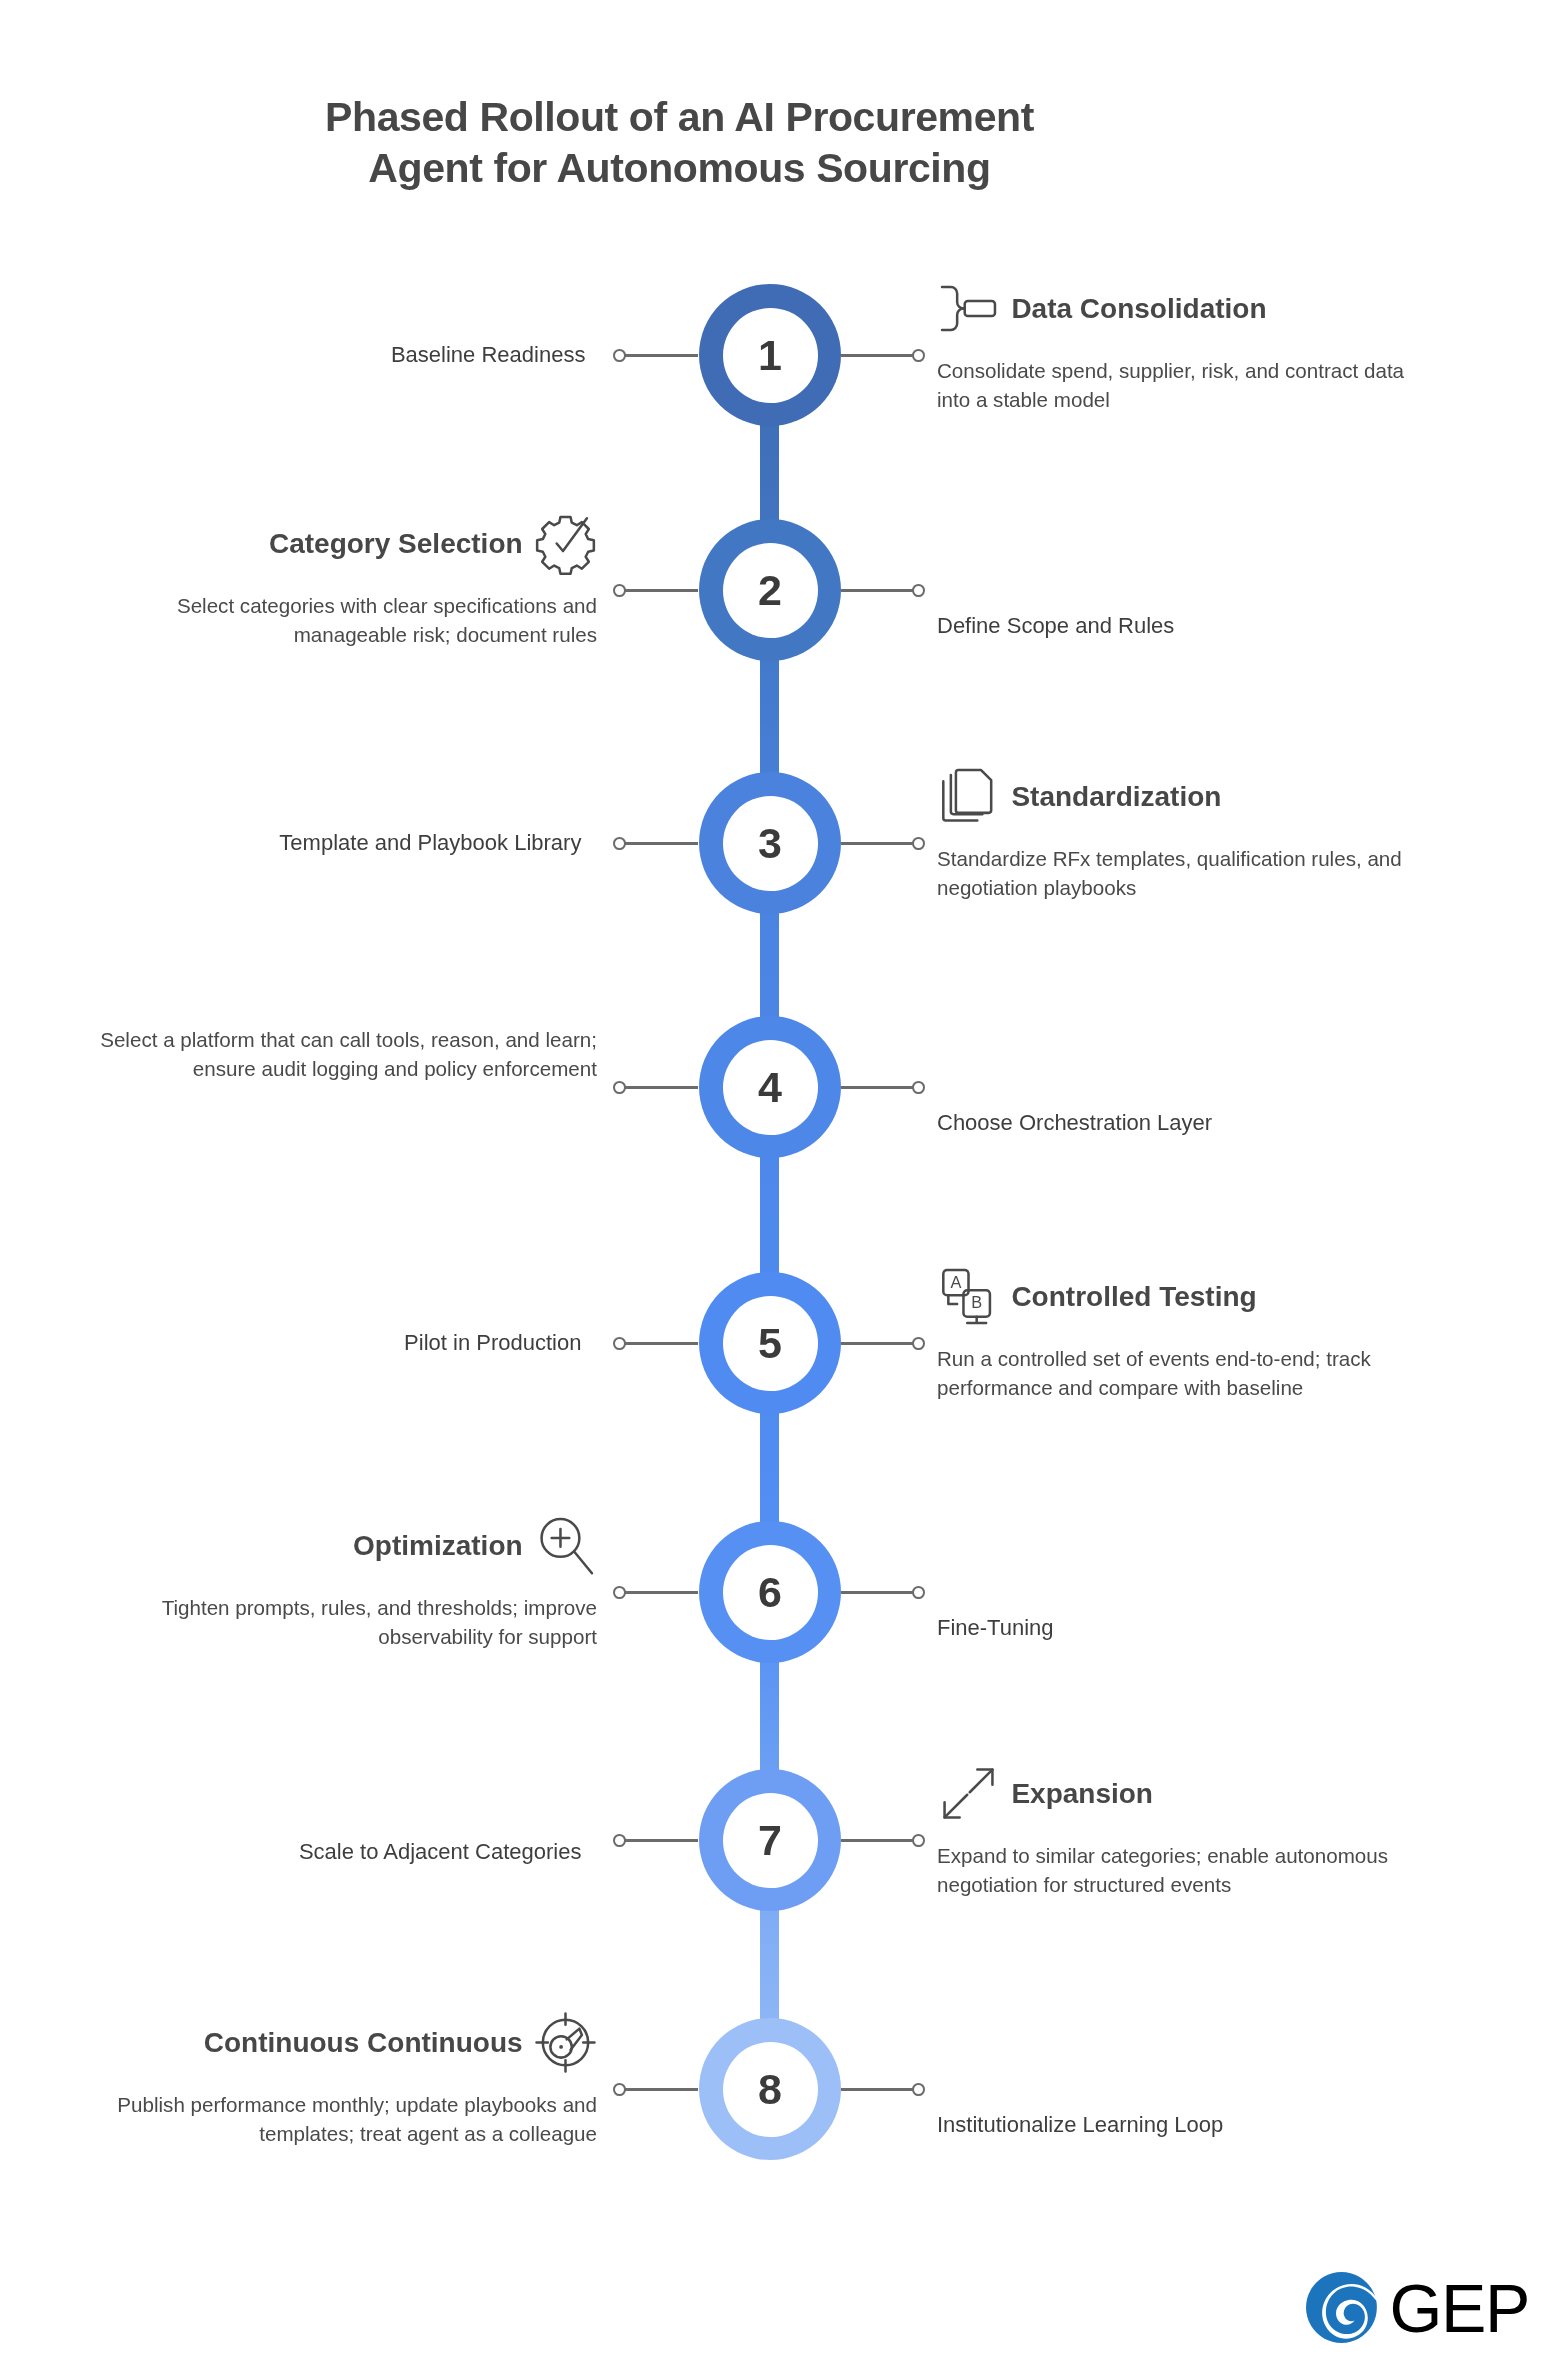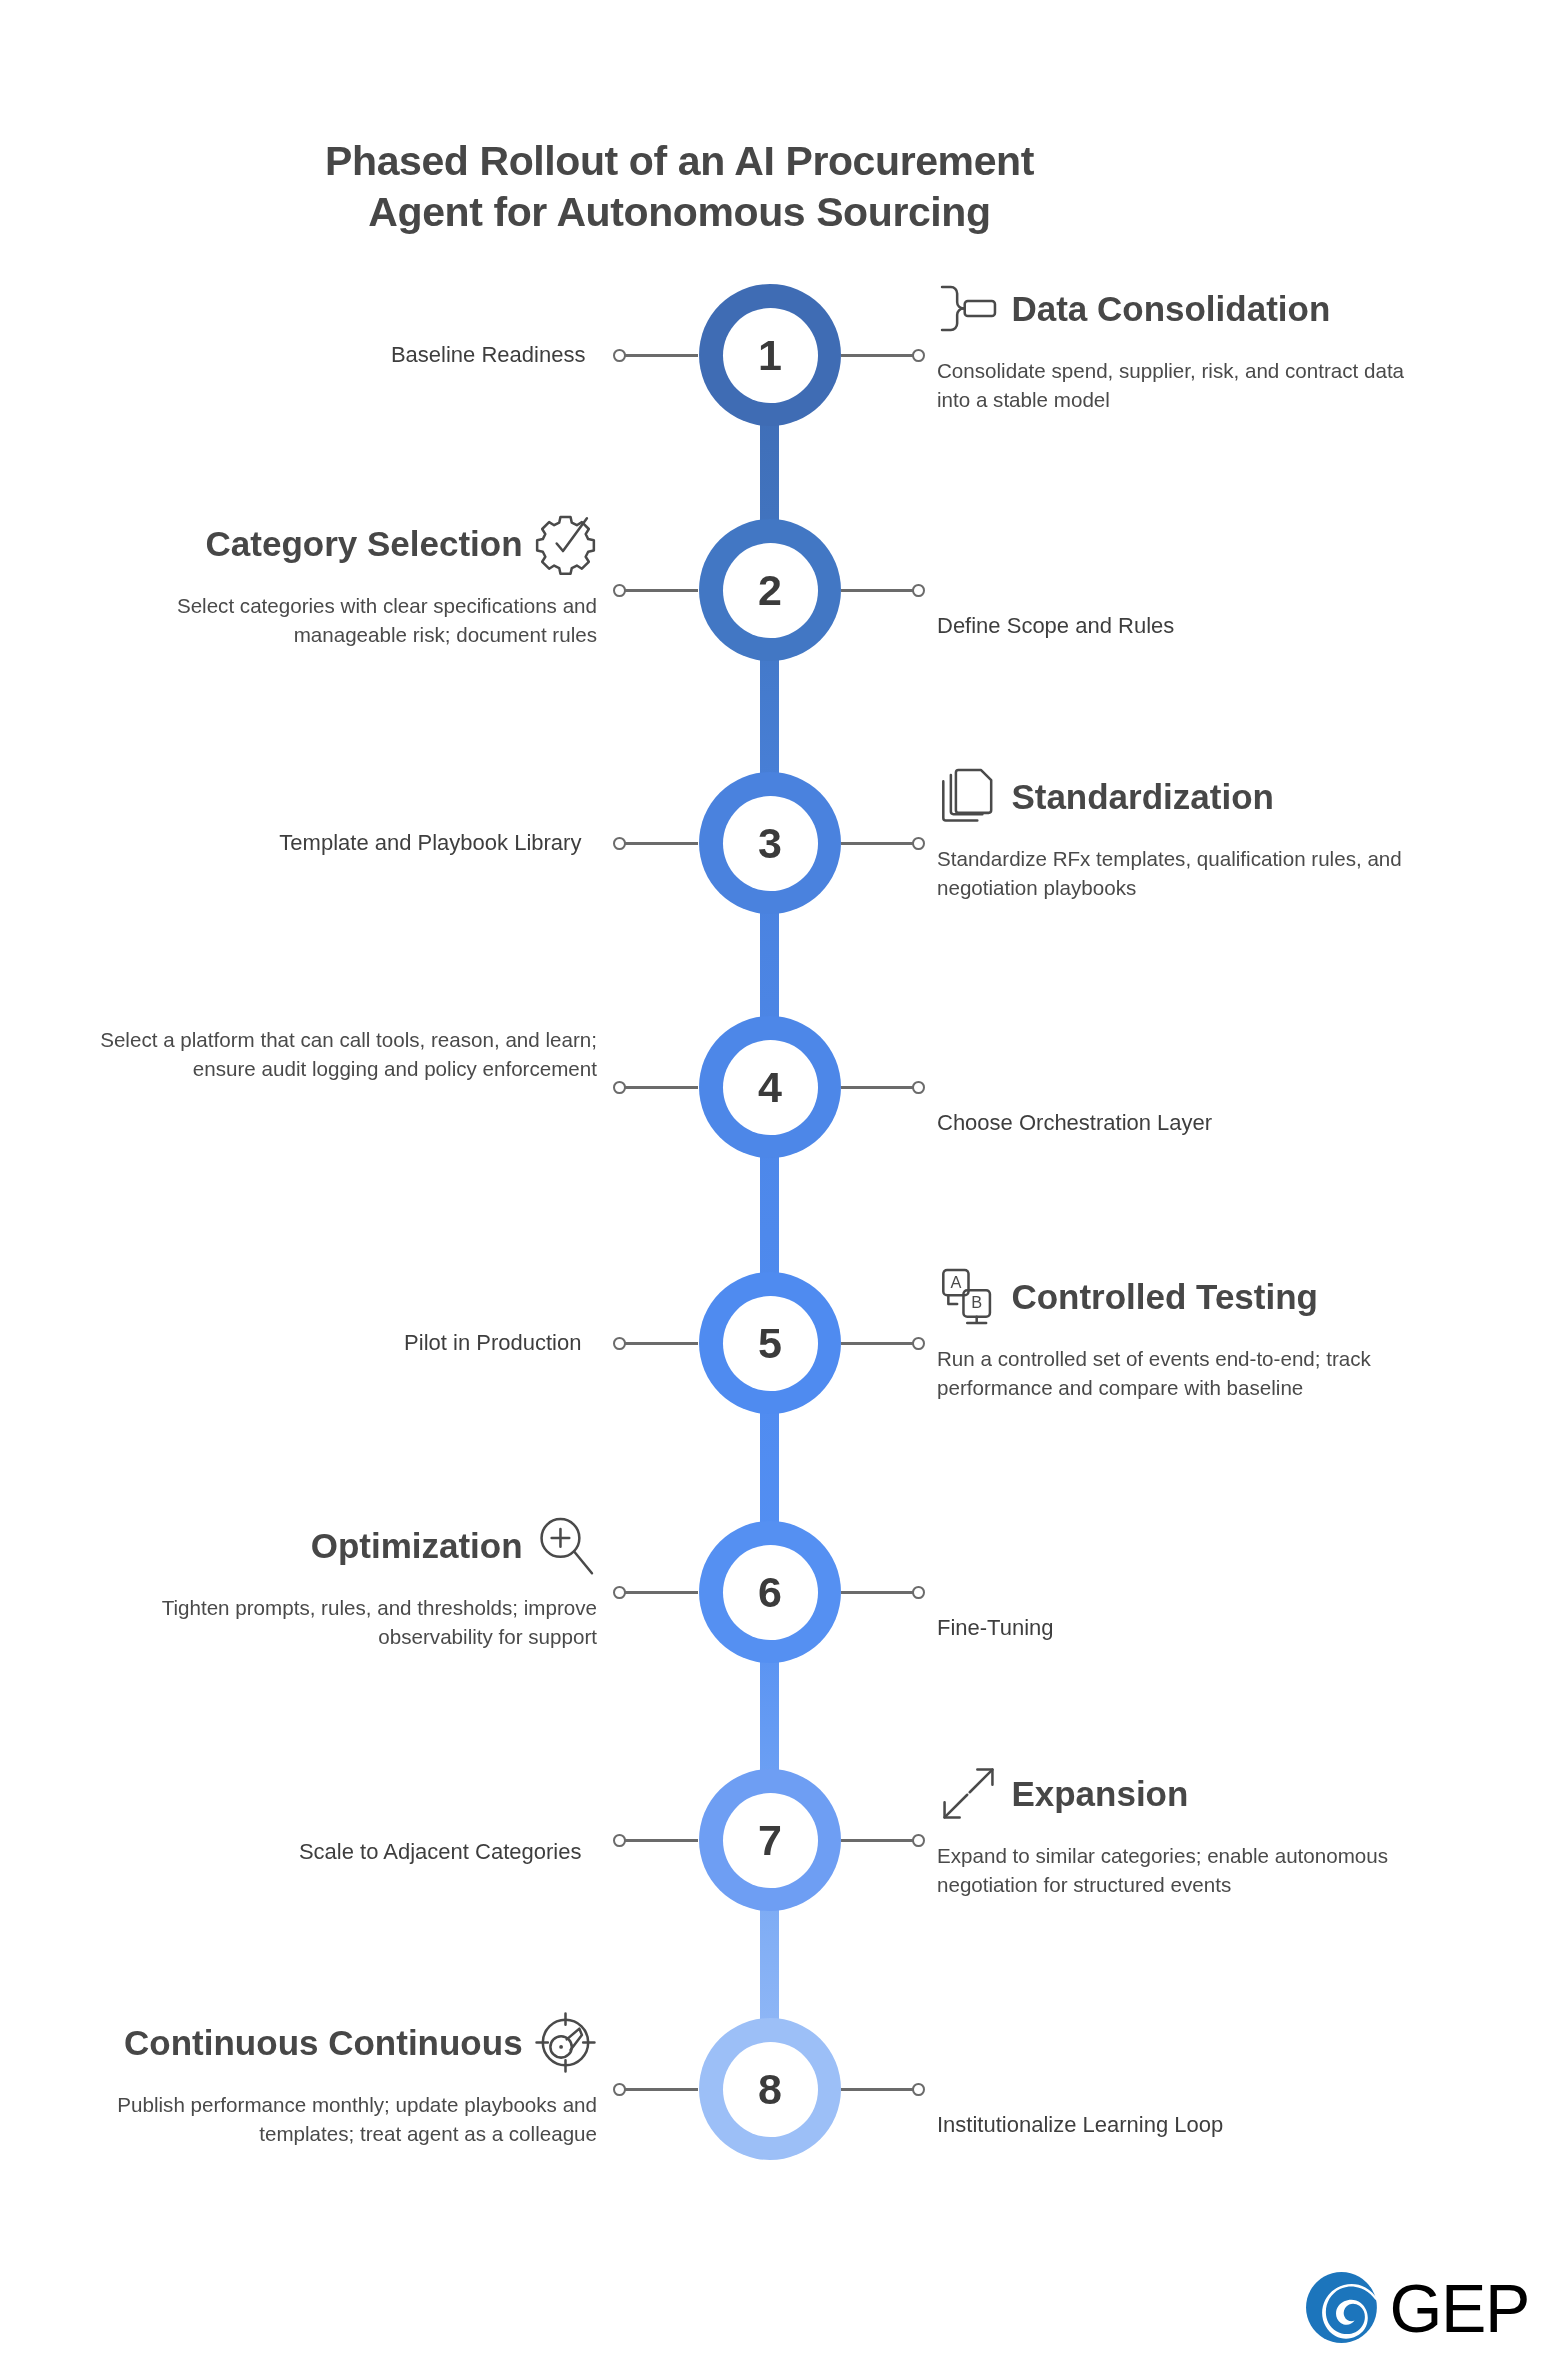--- a/index.html
+++ b/index.html
@@ -18,21 +18,20 @@
     position: absolute;
     top: 92px;
     left: 0;
     width: 1359px;
     text-align: center;
     font-size: 41px;
     font-weight: bold;
     color: #474747;
     line-height: 1.25;
     letter-spacing: -0.4px;
-    margin-top: 44px;
   }
   #infographic-title .title-line { display: block; }
 
   
   #timeline-spine {
     position: absolute;
     left: 760px;
     top: 355px;
     width: 18.5px;
     height: 1776px;
@@ -111,21 +110,21 @@
     font-size: 22px;
     color: #3e3e3e;
     white-space: nowrap;
     line-height: 1.2;
   }
   .short-label.left-side  { right: 0;  text-align: right; }
   .short-label.right-side { left: 0;   text-align: left; margin-top: 36px; }
 
   
   .rich-heading {
-    font-size: 35px;
+    font-size: 28px;
     font-weight: bold;
     color: #474747;
     line-height: 1.2;
     white-space: nowrap;
   }
   .rich-body {
     font-size: 20.6px;
     color: #4a4a4a;
     line-height: 1.42;
     margin-top: 15.6px;

